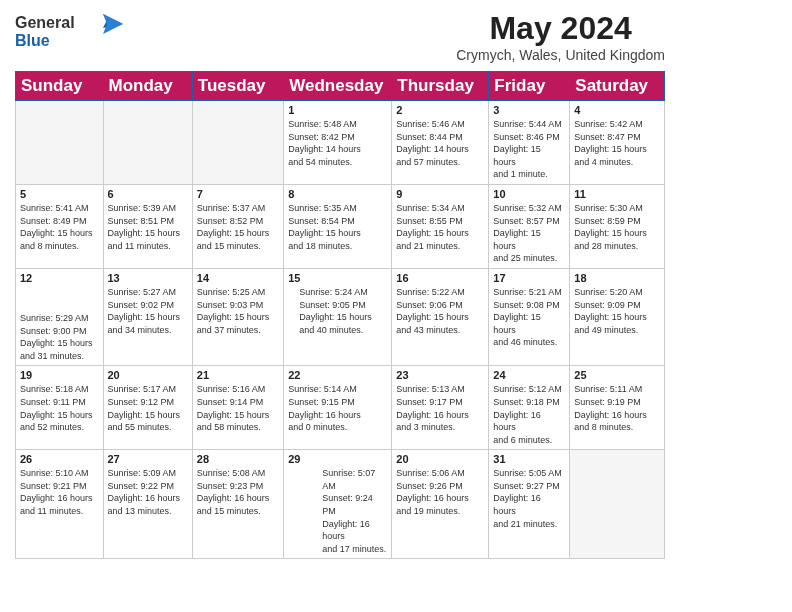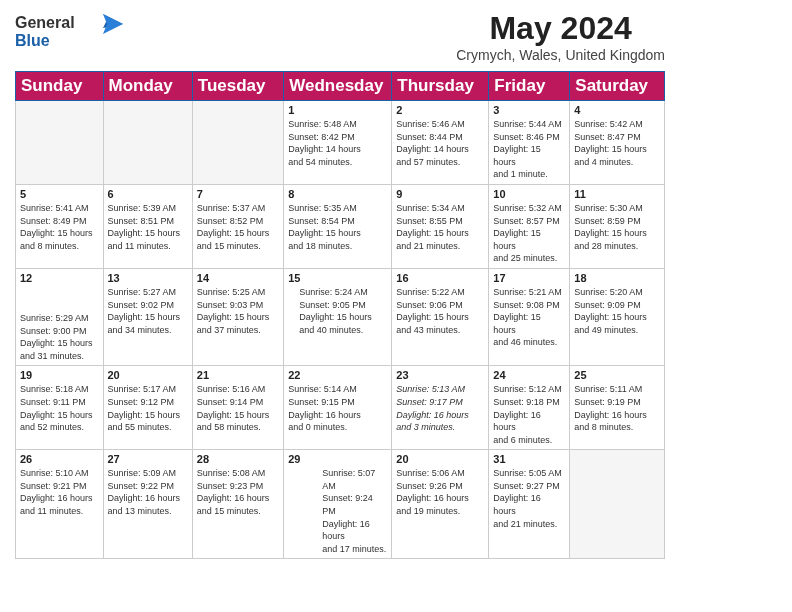--- a/index.html
+++ b/index.html
@@ -271,21 +271,21 @@
           </td>
           <td>
             <div class="day-num">22</div>
             <div class="day-info" style="white-space: pre-line;">Sunrise: 5:14 AM
 Sunset: 9:15 PM
 Daylight: 16 hours
 and 0 minutes.</div>
           </td>
           <td>
             <div class="day-num">23</div>
-            <div class="day-info" style="white-space: pre-line; font-style: italic;">Sunrise: 5:13 AM
+            <div class="day-info" style="white-space: pre-line;">Sunrise: 5:13 AM
 Sunset: 9:17 PM
 Daylight: 16 hours
 and 3 minutes.</div>
           </td>
           <td>
             <div class="day-num">24</div>
             <div class="day-info" style="white-space: pre-line;">Sunrise: 5:12 AM
 Sunset: 9:18 PM
 Daylight: 16 hours
 and 6 minutes.</div>

